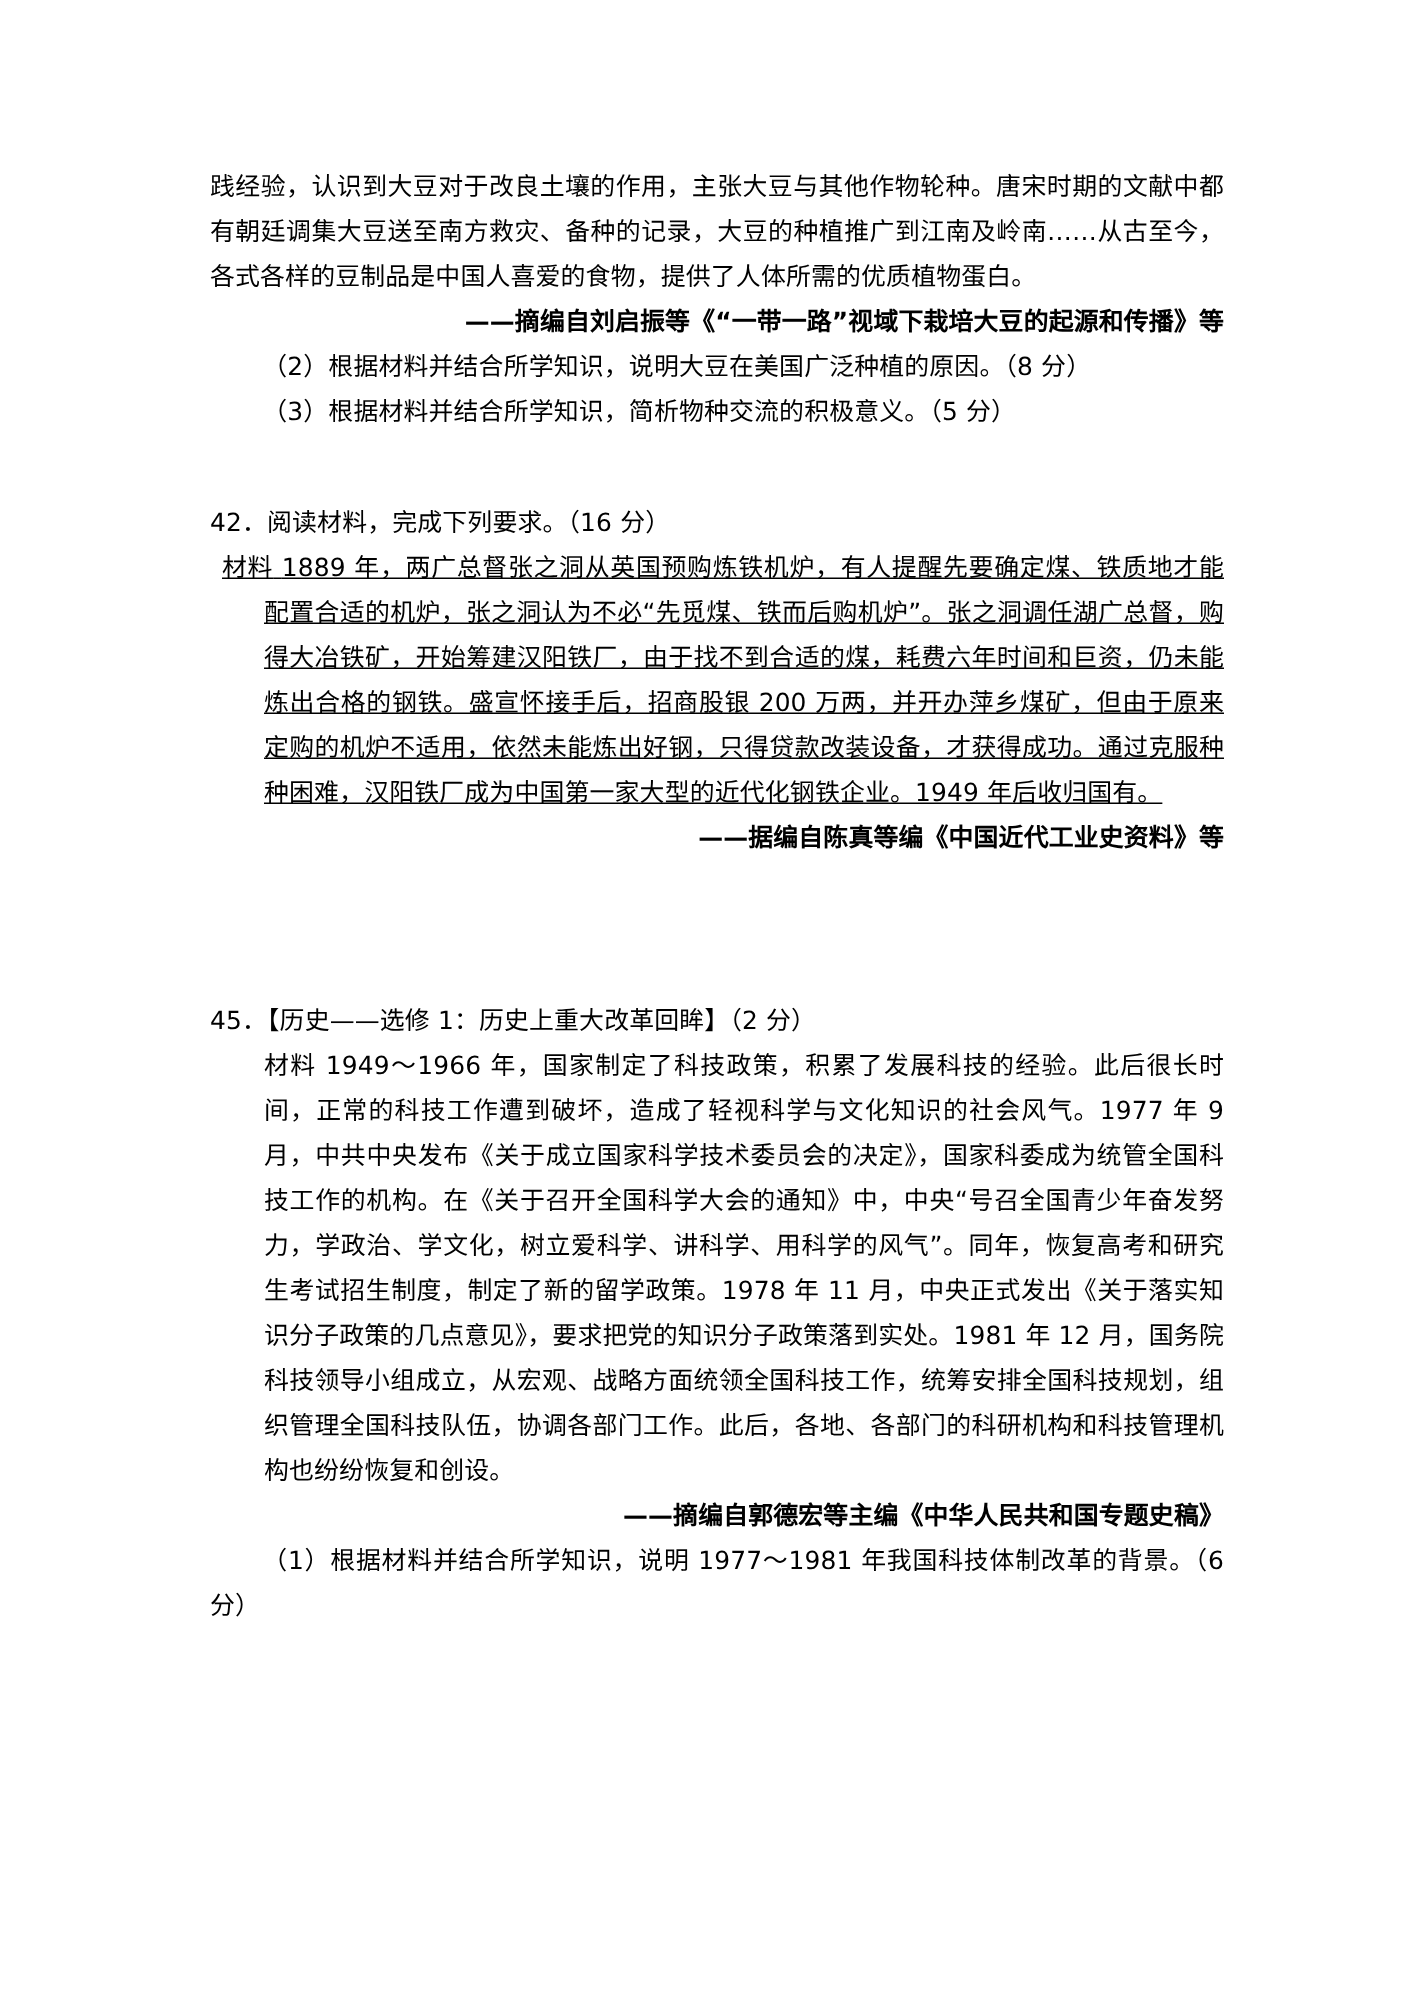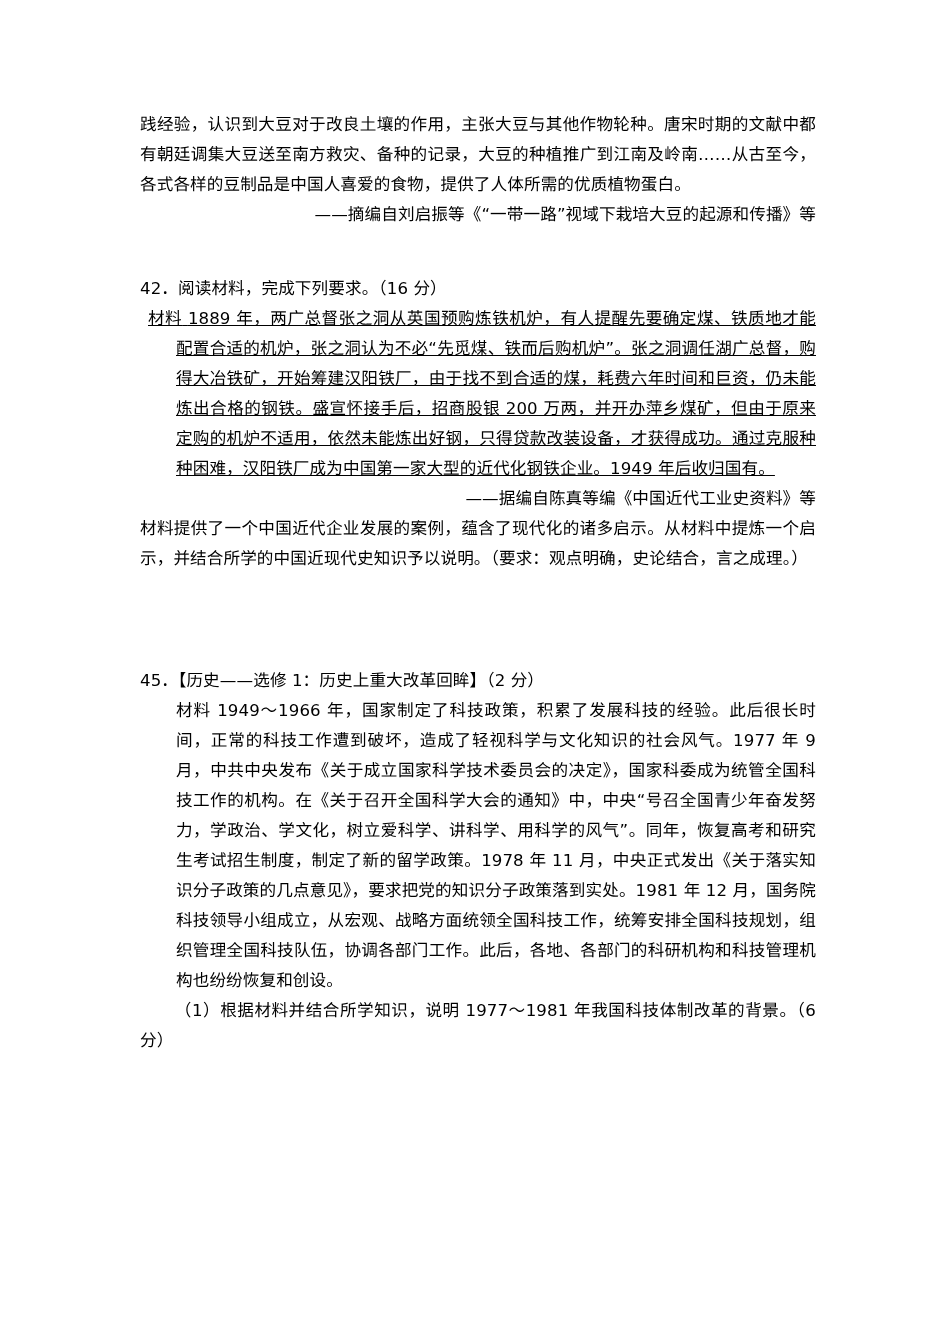--- a/index.html
+++ b/index.html
@@ -50,20 +50,21 @@
     text-indent: 2em;
   }
   
   .p-q {
     text-indent: 2.1em;
   }
   
   .p-source {
     text-align: right;
     text-indent: 0;
+    font-weight: bold;
   }
   
   .p-head {
     text-indent: 0;
   }
   
   .p-material-hang {
     text-indent: 0;
     padding-left: 36px;
     text-decoration: underline;
@@ -87,35 +88,37 @@
 
 <div class="page">
   <div class="content">
 
     <p class="p p-flow">践经验，认识到大豆对于改良土壤的作用，主张大豆与其他作物轮种。唐宋时期的文献中都有朝廷调集大豆送至南方救灾、备种的记录，大豆的种植推广到江南及岭南……从古至今，各式各样的豆制品是中国人喜爱的食物，提供了人体所需的优质植物蛋白。</p>
 
 
     <p class="p p-source">——摘编自刘启振等《“一带一路”视域下栽培大豆的起源和传播》等</p>
 
 
+    <p class="p p-q">（2）根据材料并结合所学知识，说明大豆在美国广泛种植的原因。（8 分）</p>
 
+    <p class="p p-q">（3）根据材料并结合所学知识，简析物种交流的积极意义。（5 分）</p>
 
     <div class="spacer-lg"></div>
 
     <p class="p p-head"><span>42．</span><span>阅读材料，完成下列要求。（16 分）</span></p>
 
     <p class="p p-material-hang"><span class="firstline-pull" style="margin-left:-28px;">材料</span><span>&nbsp;</span><span>1889 年，两广总督张之洞从英国预购炼铁机炉，有人提醒先要确定煤、铁质地才能配置合适的机炉，张之洞认为不必“先觅煤、铁而后购机炉”。张之洞调任湖广总督，购得大冶铁矿，开始筹建汉阳铁厂，由于找不到合适的煤，耗费六年时间和巨资，仍未能炼出合格的钢铁。盛宣怀接手后，招商股银 200 万两，并开办萍乡煤矿，但由于原来定购的机炉不适用，依然未能炼出好钢，只得贷款改装设备，才获得成功。通过克服种种困难，汉阳铁厂成为中国第一家大型的近代化钢铁企业。1949 年后收归国有。</span></p>
 
     <p class="p p-source">——据编自陈真等编《中国近代工业史资料》等</p>
 
-    <p class="p p-flow">材料提供了一个中国近代企业发展的案例，蕴含了现代化的诸多启示。从材料中提炼一个启示，并结合所学的中国近现代史知识予以说明。（要求：观点明确，史论结合，言之成理。）</p>
 
     <div class="spacer-xl"></div>
 
     <p class="p p-head"><span>45．</span><span class="bold">【历史——选修 1：历史上重大改革回眸】</span><span>（2 分）</span></p>
 
     <p class="p p-material-block"><span>材料</span><span>&nbsp;</span><span>1949～1966 年，国家制定了科技政策，积累了发展科技的经验。此后很长时间，正常的科技工作遭到破坏，造成了轻视科学与文化知识的社会风气。1977 年 9 月，中共中央发布《关于成立国家科学技术委员会的决定》，国家科委成为统管全国科技工作的机构。在《关于召开全国科学大会的通知》中，中央“号召全国青少年奋发努力，学政治、学文化，树立爱科学、讲科学、用科学的风气”。同年，恢复高考和研究生考试招生制度，制定了新的留学政策。1978 年 11 月，中央正式发出《关于落实知识分子政策的几点意见》，要求把党的知识分子政策落到实处。1981 年 12 月，国务院科技领导小组成立，从宏观、战略方面统领全国科技工作，统筹安排全国科技规划，组织管理全国科技队伍，协调各部门工作。此后，各地、各部门的科研机构和科技管理机构也纷纷恢复和创设。</span></p>
 
+    <p class="p p-source">——摘编自郭德宏等主编《中华人民共和国专题史稿》</p>
 
     <p class="p p-q">（1）根据材料并结合所学知识，说明 1977～1981 年我国科技体制改革的背景。（6 分）</p>
 
   </div>
 </div>
 
 </body></html>

